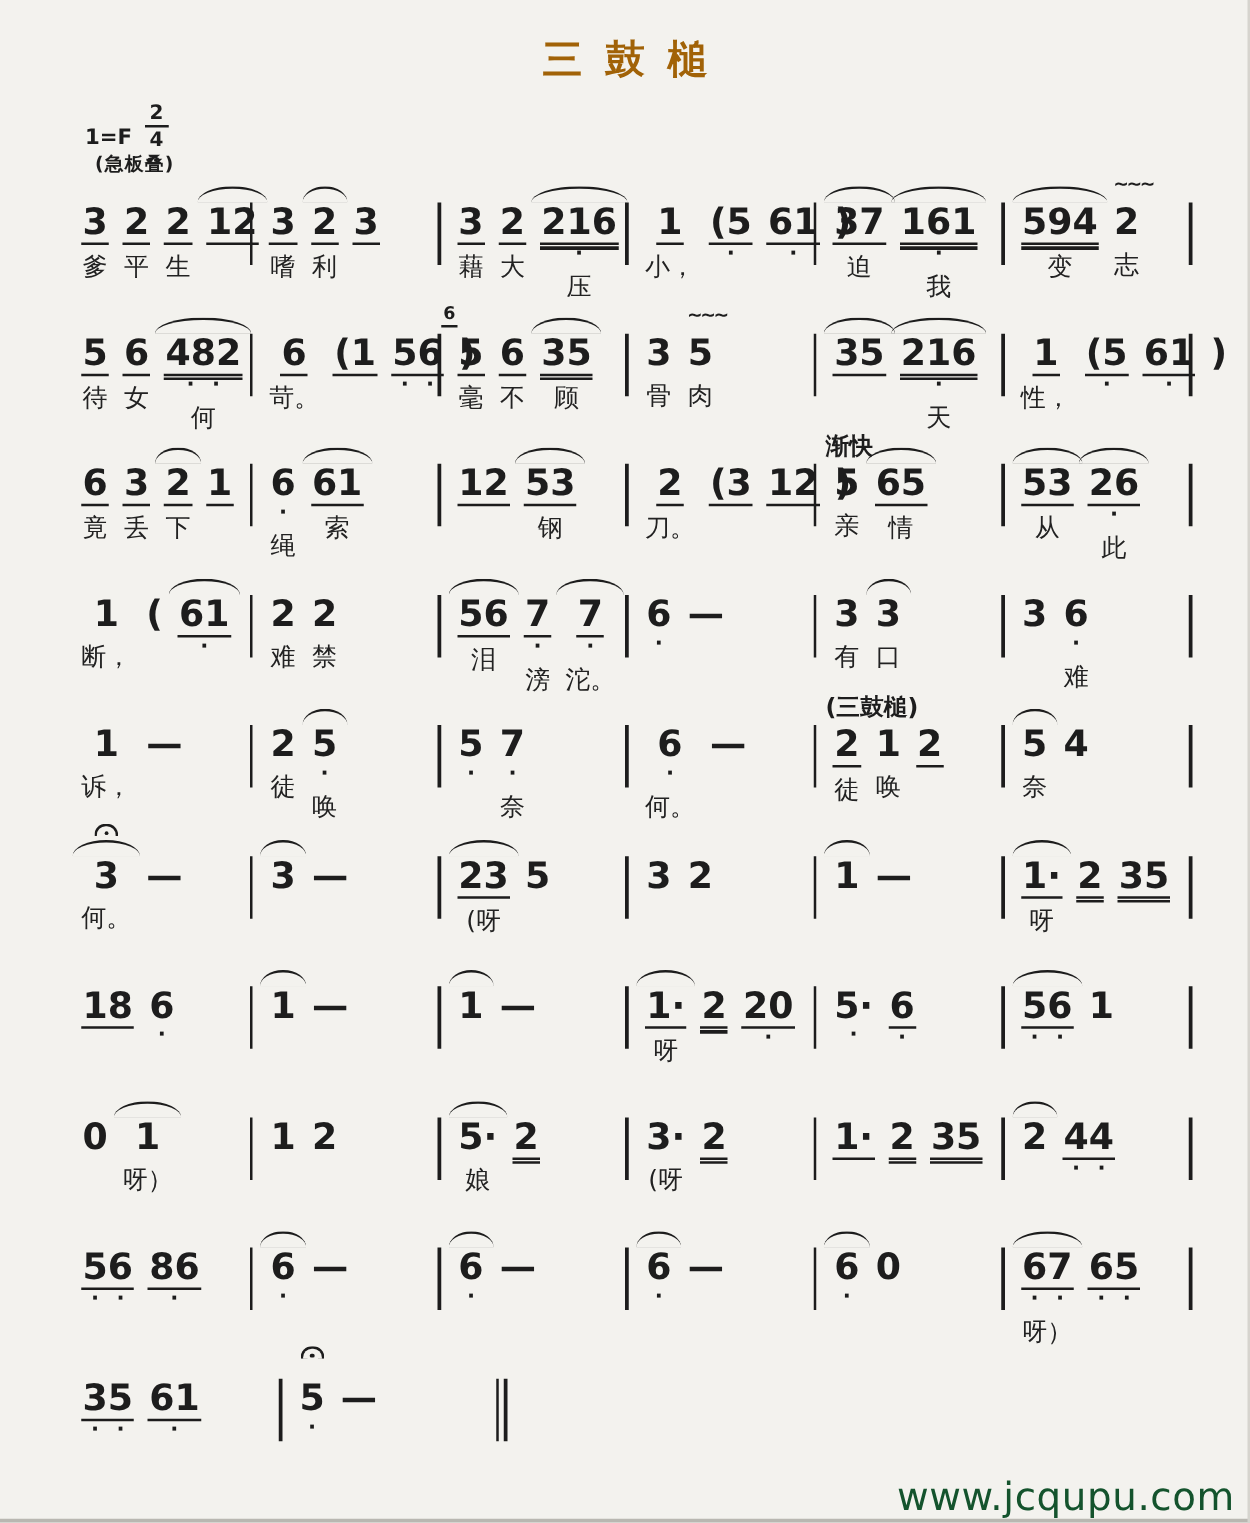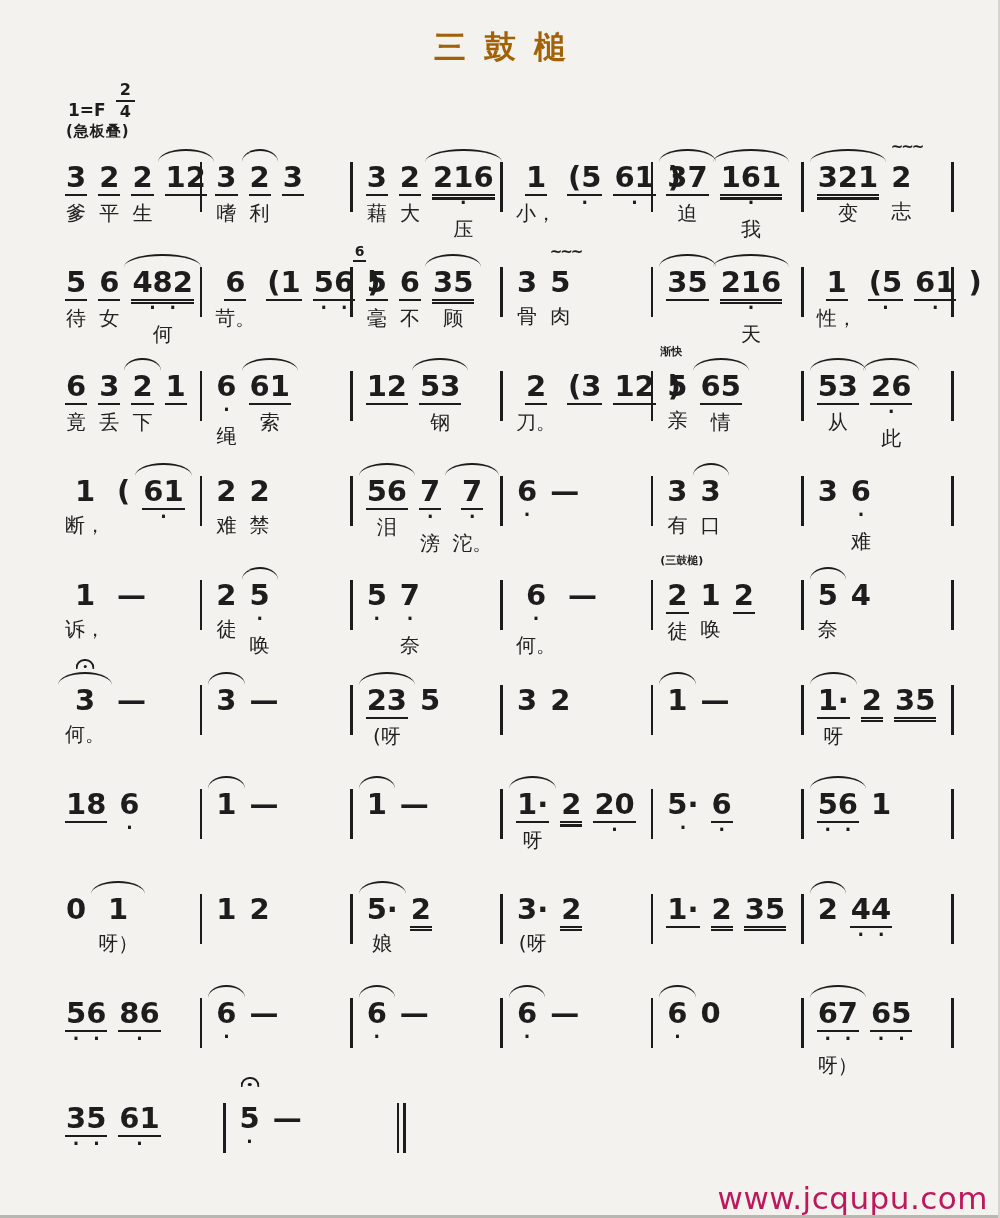--- a/index.html
+++ b/index.html
@@ -18,21 +18,21 @@
   }
   .keyblock{
     position:absolute;left:68px;top:82px;
     display:flex;align-items:flex-end;gap:10px;
     font-weight:700;font-size:17px;
   }
   .frac{display:inline-flex;flex-direction:column;align-items:center;line-height:1;font-size:16px;}
   .frac .num{padding:0 4px 2px 4px;border-bottom:2px solid #1d1d1d;}
   .frac .den{padding-top:2px;}
   .tempo{
-    position:absolute;left:66px;top:122px;
+    position:absolute;left:76px;top:122px;
     font-size:15px;font-weight:700;letter-spacing:1px;
   }
   
   #score{
     position:absolute;top:146px;left:52px;right:46px;
     display:flex;flex-direction:column;
   }
   .score-line{
     height:104.5px;
     display:flex;align-items:flex-start;
@@ -79,31 +79,31 @@
     position:absolute;top:-26px;left:50%;transform:translateX(-50%);
     width:15px;height:8px;border:2px solid #1c1c1c;border-bottom:none;
     border-radius:9px 9px 0 0;
   }
   .ferm::after{
     content:"";position:absolute;left:50%;top:4px;transform:translateX(-50%);
     width:3.5px;height:3.5px;background:#1c1c1c;border-radius:50%;
   }
   .sup{
     position:absolute;top:-27px;left:-6px;
-    font-size:11px;font-weight:700;white-space:nowrap;
+    font-size:19px;font-weight:700;white-space:nowrap;
   }
   .grace{
     position:absolute;top:-24px;left:-13px;
     font-size:14px;font-weight:700;border-bottom:2px solid #1c1c1c;
     padding:0 2px 1px 2px;
   }
   
   .watermark{
     position:absolute;right:12px;bottom:2px;
-    font-size:31px;color:#be185d;letter-spacing:0.5px;
+    font-size:31px;color:#14532d;letter-spacing:0.5px;
   }
   .edge-bottom{position:absolute;left:0;right:0;bottom:0;height:3px;background:#b9b7b1;}
   .edge-right{position:absolute;top:0;bottom:0;right:0;width:2px;background:#d6d4ce;}
 </style>
 </head>
 <body>
 
 <div class="title">三鼓槌</div>
 
 <div class="keyblock">
@@ -197,21 +197,21 @@
           <span class="arcm"></span>
           <span class="n u2">161</span>
           <span class="lod">·</span>
           <span class="ly">我</span>
         </span>
       </div>
       <div class="bar"></div>
       <div class="measure">
         <span class="tok">
           <span class="arcm"></span>
-          <span class="n u2">321</span>
+          <span class="n u2">594</span>
           <span class="ly">变</span>
         </span>
         <span class="tok">
           <span class="trill">~~~</span>
           <span class="n">2</span>
           <span class="ly">志</span>
         </span>
       </div>
       <div class="bar"></div>
     </div>

